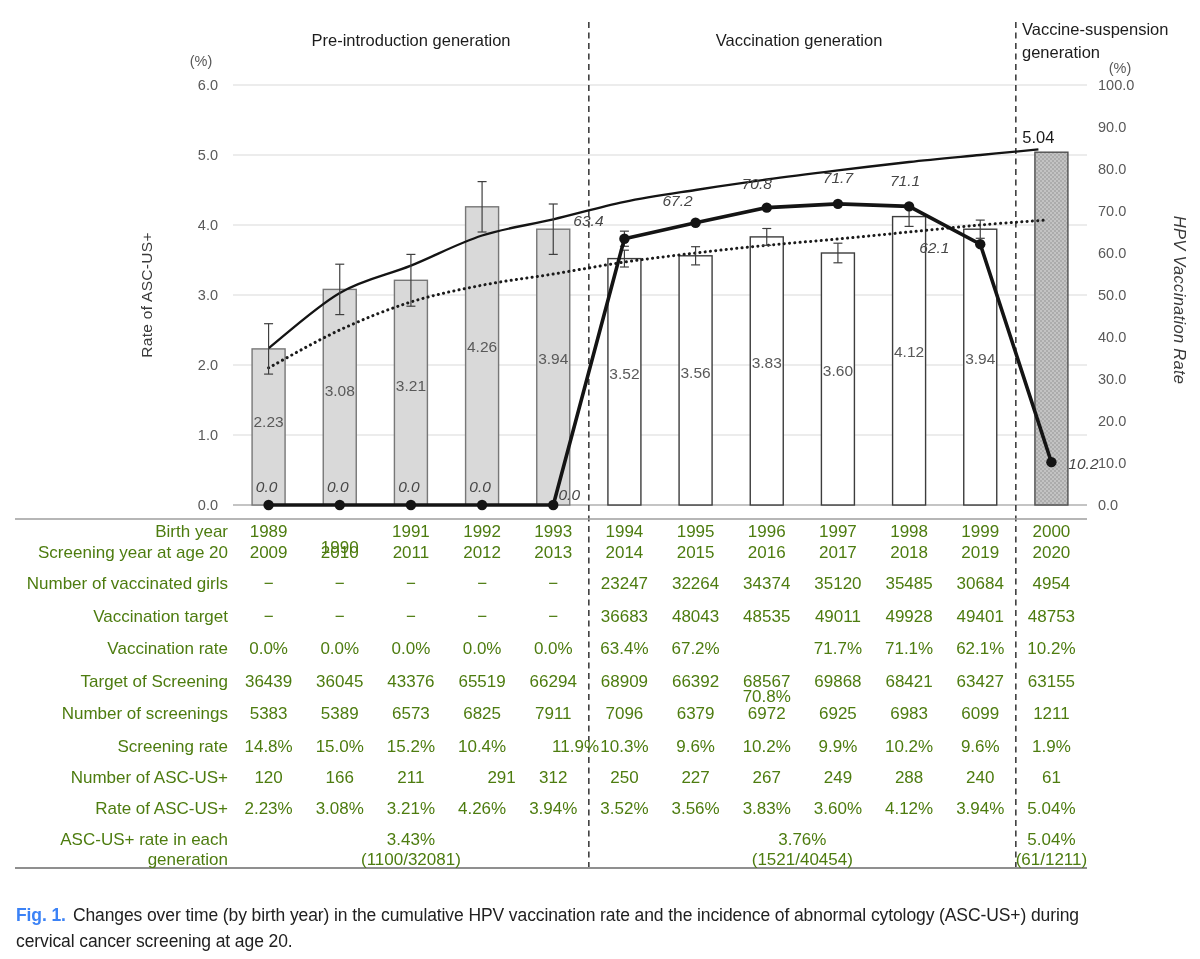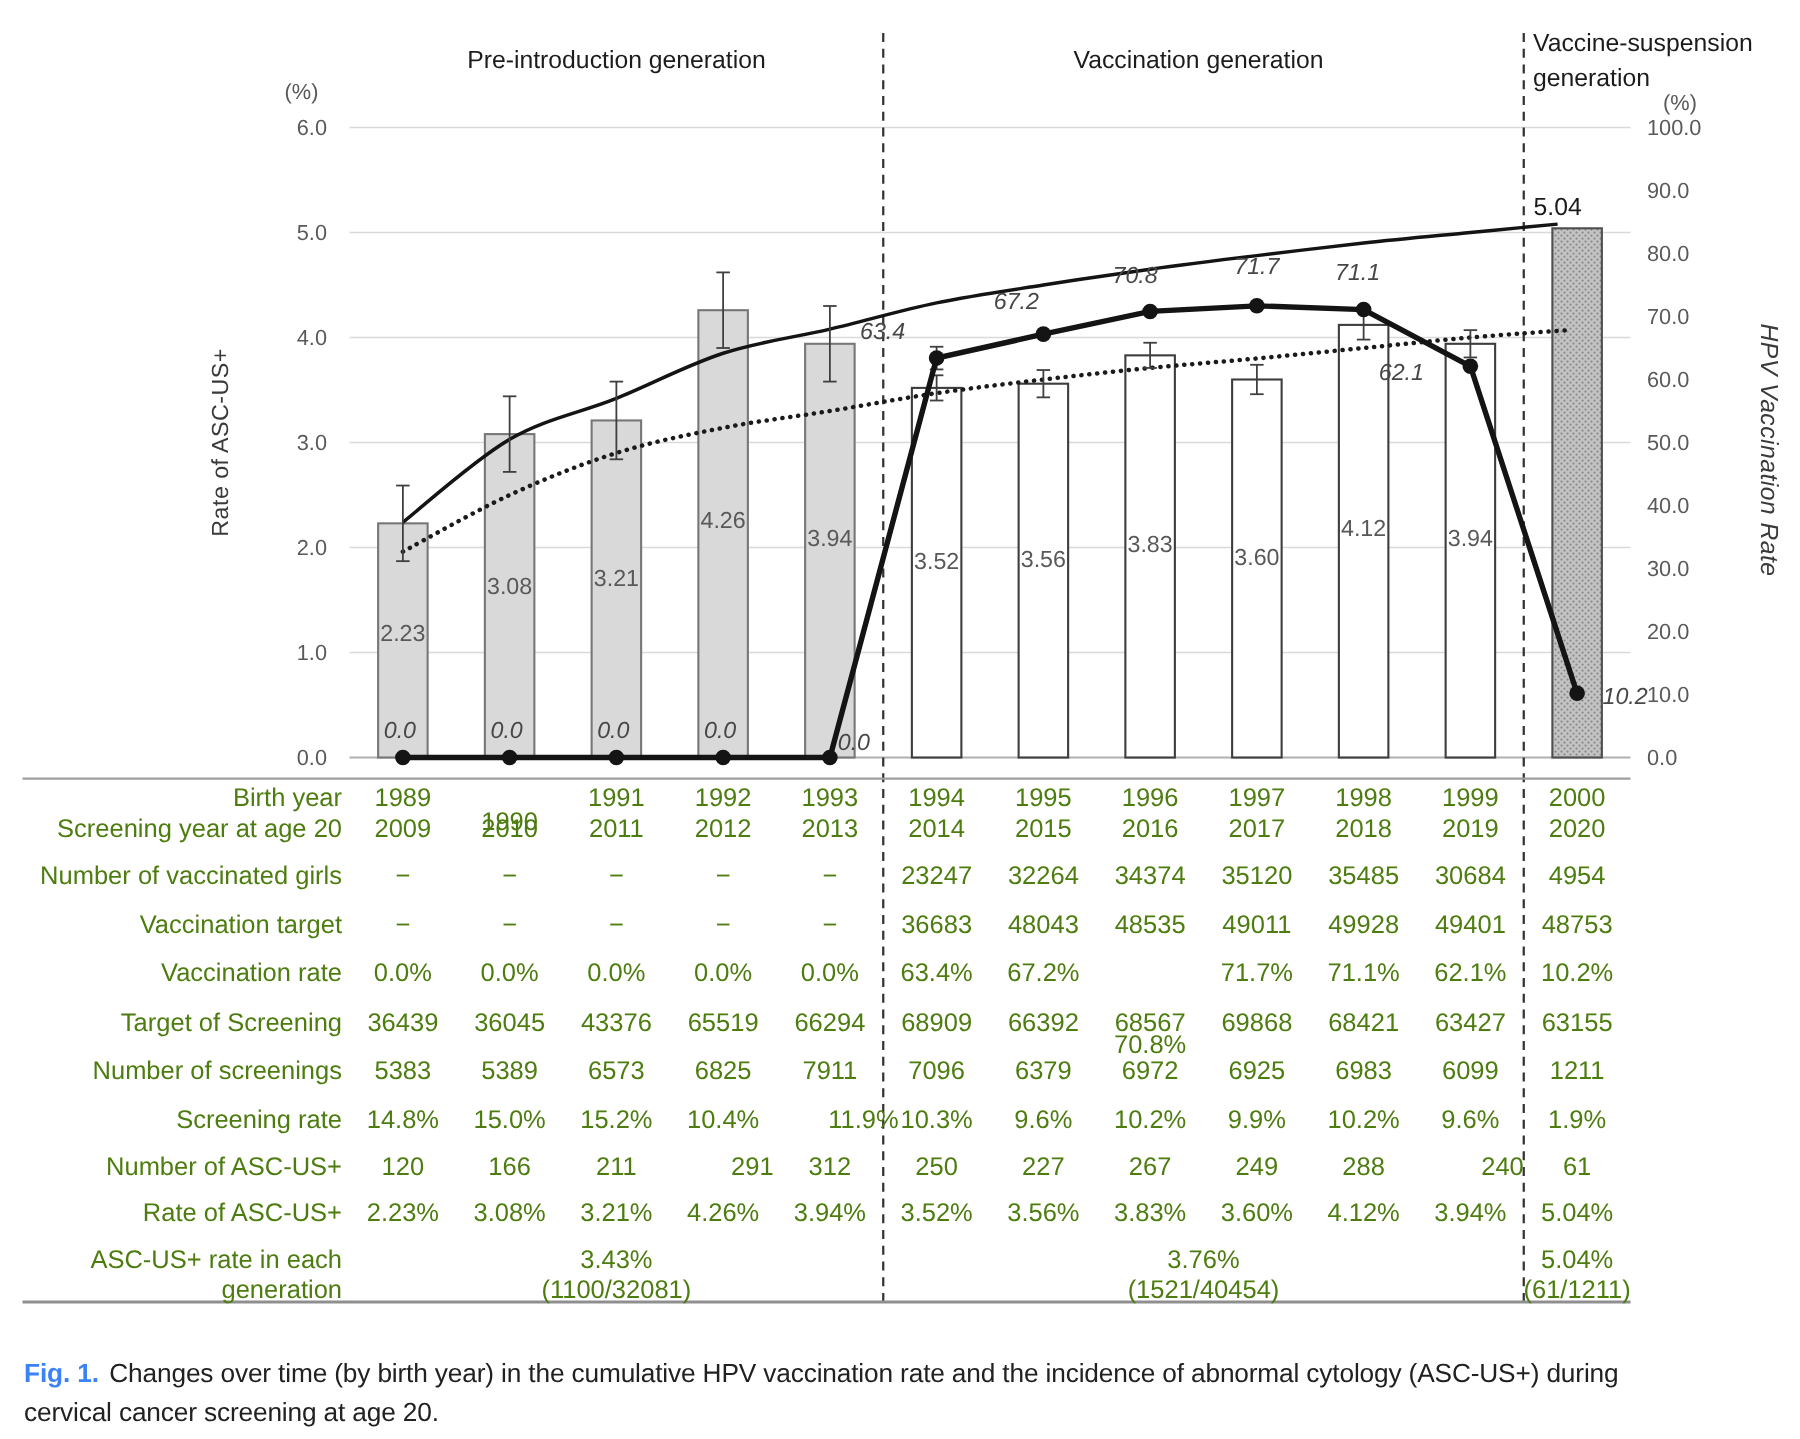--- a/index.html
+++ b/index.html
@@ -275,21 +275,21 @@
       <div class="t-cell" style="top: 248px; left: 218px;">120</div>
       <div class="t-cell" style="top: 248px; left: 289.167px;">166</div>
       <div class="t-cell" style="top: 248px; left: 360.333px;">211</div>
       <div class="t-cell" style="top: 248px; left: 451px;">291</div>
       <div class="t-cell" style="top: 248px; left: 502.667px;">312</div>
       <div class="t-cell" style="top: 248px; left: 573.833px;">250</div>
       <div class="t-cell" style="top: 248px; left: 645px;">227</div>
       <div class="t-cell" style="top: 248px; left: 716.167px;">267</div>
       <div class="t-cell" style="top: 248px; left: 787.333px;">249</div>
       <div class="t-cell" style="top: 248px; left: 858.5px;">288</div>
-      <div class="t-cell" style="top: 248px; left: 929.667px; text-align: right;">240</div>
+      <div class="t-cell" style="top: 248px; left: 929.667px;">240</div>
       <div class="t-cell" style="top: 248px; left: 1000.83px;">61</div>
       <div class="t-label" style="top: 279px;">Rate of ASC-US+</div>
       <div class="t-cell" style="top: 279px; left: 218px;">2.23%</div>
       <div class="t-cell" style="top: 279px; left: 289.167px;">3.08%</div>
       <div class="t-cell" style="top: 279px; left: 360.333px;">3.21%</div>
       <div class="t-cell" style="top: 279px; left: 431.5px;">4.26%</div>
       <div class="t-cell" style="top: 279px; left: 502.667px;">3.94%</div>
       <div class="t-cell" style="top: 279px; left: 573.833px;">3.52%</div>
       <div class="t-cell" style="top: 279px; left: 645px;">3.56%</div>
       <div class="t-cell" style="top: 279px; left: 716.167px;">3.83%</div>

